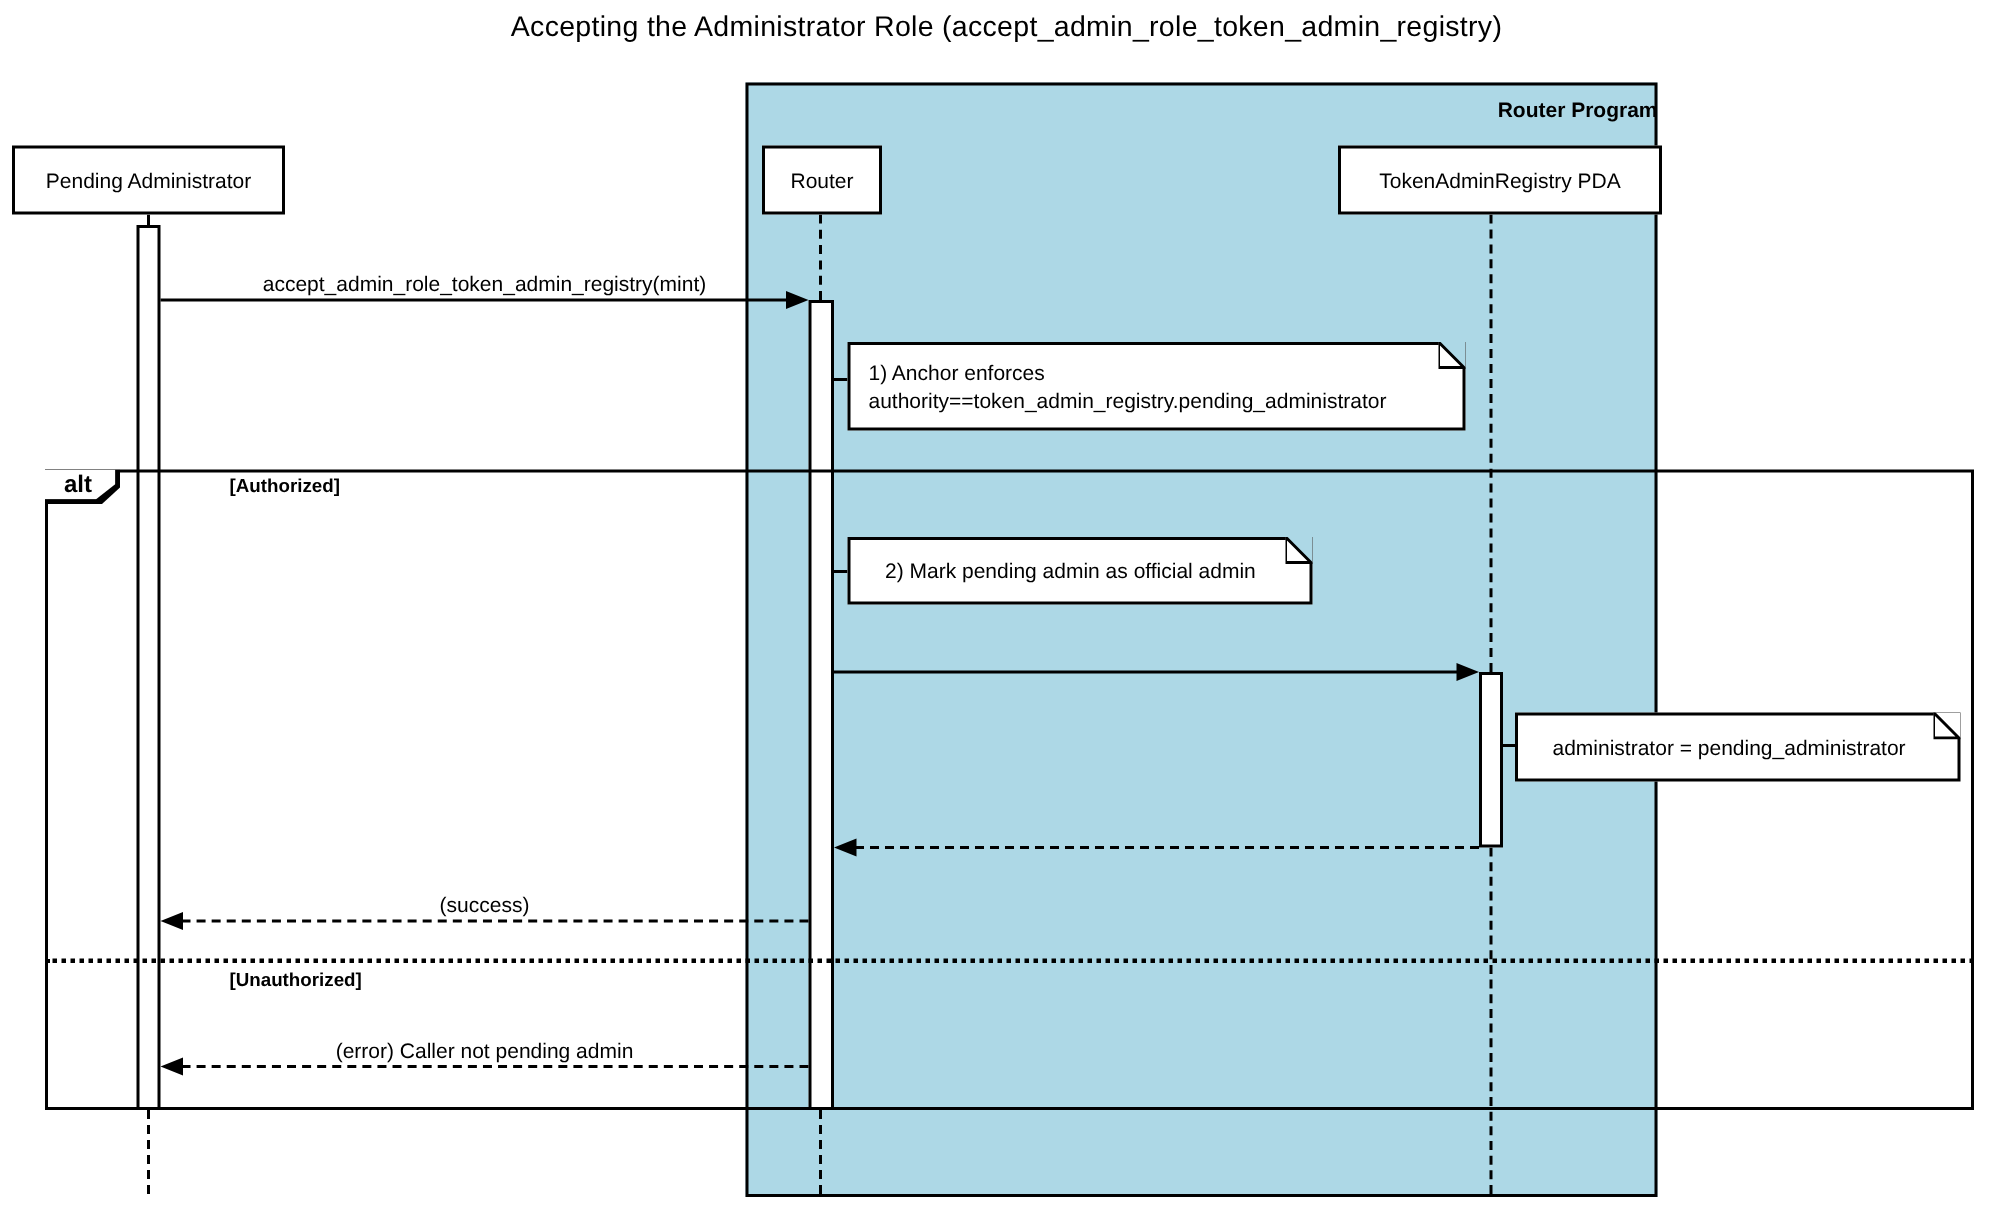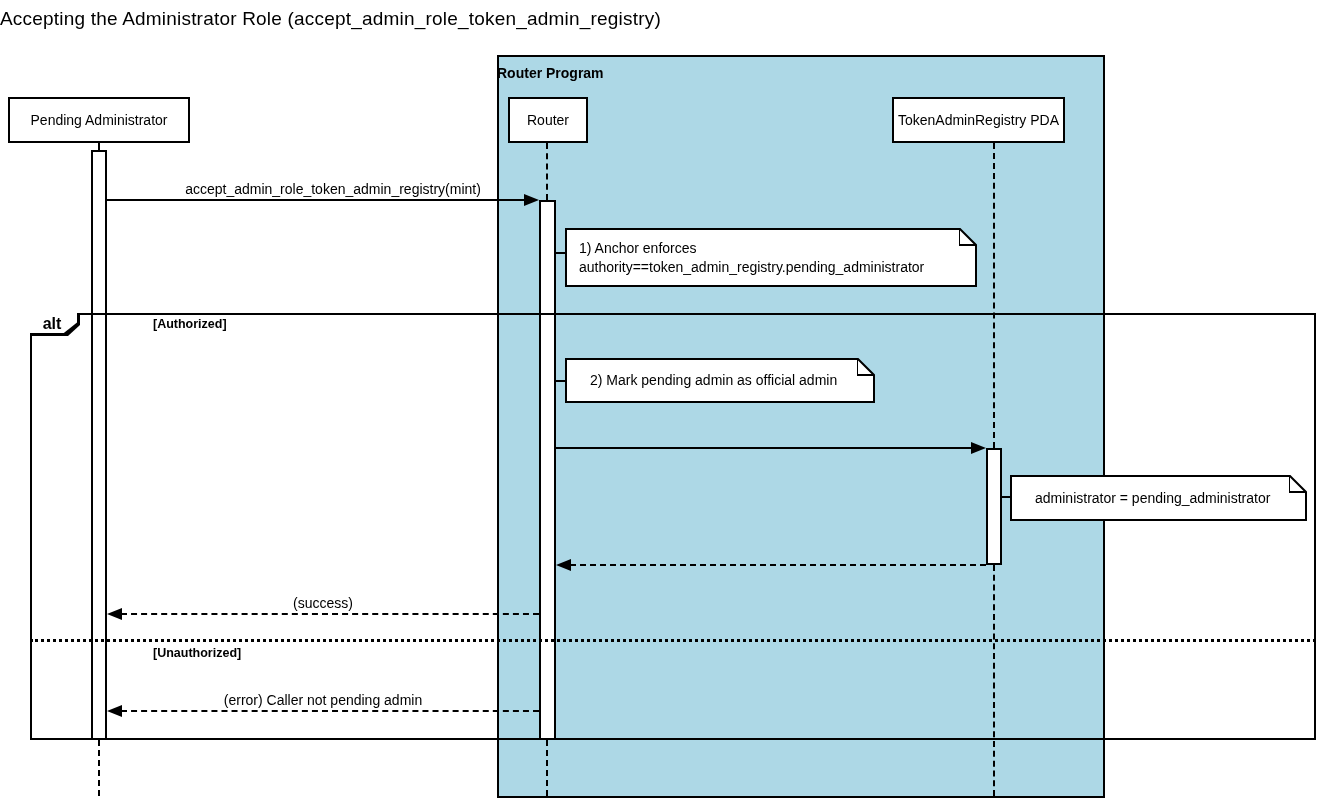--- a/index.html
+++ b/index.html
@@ -2,29 +2,29 @@
 <html><head>
 <meta charset="utf-8">
 <style>
   html,body{margin:0;padding:0;background:#fff;}
   .canvas{
     position:relative;width:1342px;height:808px;background:#fff;
     font-family:"Liberation Sans",sans-serif;color:#000;overflow:hidden;
   }
   .abs{position:absolute;box-sizing:border-box;}
   .title{
-    left:0;top:8px;width:100%;text-align:left;
+    left:0;top:8px;width:100%;text-align:center;
     font-size:19px;letter-spacing:0.2px;
   }
   .container-box{
     left:497px;top:55px;width:608px;height:743px;
     background:#ADD8E6;border:2px solid #000;
   }
   .container-label{
-    left:497px;top:65px;width:608px;text-align:left;
+    left:497px;top:65px;width:608px;text-align:right;
     font-weight:bold;font-size:14px;
   }
   .participant{
     background:#fff;border:2px solid #000;height:46px;top:97px;
     display:flex;align-items:center;justify-content:center;
     font-size:14px;white-space:nowrap;
   }
   .lifeline{width:0;border-left:2px dashed #000;}
   .activation{background:#fff;border:2px solid #000;width:16px;}
   .msg-line-solid{height:0;border-top:2px solid #000;}
@@ -69,29 +69,29 @@
   <div class="abs lifeline" style="left:993px;top:565px;height:231px;"></div>
   <div class="abs lifeline" style="left:98px;top:740px;height:56px;"></div>
   <div class="abs lifeline" style="left:546px;top:740px;height:56px;"></div>
 
   <div class="abs participant" style="left:8px;width:182px;">
     <span>Pending Administrator</span>
   </div>
   <div class="abs participant" style="left:508px;width:80px;">
     <span>Router</span>
   </div>
-  <div class="abs participant" style="left:892px;width:173px;">
+  <div class="abs participant" style="left:892px;width:216px;">
     <span>TokenAdminRegistry PDA</span>
   </div>
 
   <div class="abs activation" style="left:91px;top:150px;height:590px;"></div>
   <div class="abs activation" style="left:539px;top:200px;height:540px;width:17px;"></div>
   <div class="abs activation" style="left:986px;top:448px;height:117px;"></div>
 
-  <div class="abs msg-label" style="left:323px;top:181px;margin-left:10px;">accept_admin_role_token_admin_registry(mint)</div>
+  <div class="abs msg-label" style="left:323px;top:181px;">accept_admin_role_token_admin_registry(mint)</div>
   <div class="abs msg-line-solid" style="left:107px;top:199px;width:419px;"></div>
   <div class="abs arrow-right" style="left:524px;top:194px;"></div>
 
   <div class="abs msg-line-solid" style="left:556px;top:447px;width:416px;"></div>
   <div class="abs arrow-right" style="left:971px;top:442px;"></div>
 
   <div class="abs msg-line-dashed" style="left:570px;top:564px;width:416px;"></div>
   <div class="abs arrow-left" style="left:556px;top:559px;"></div>
 
   <div class="abs msg-label" style="left:323px;top:595px;">(success)</div>

